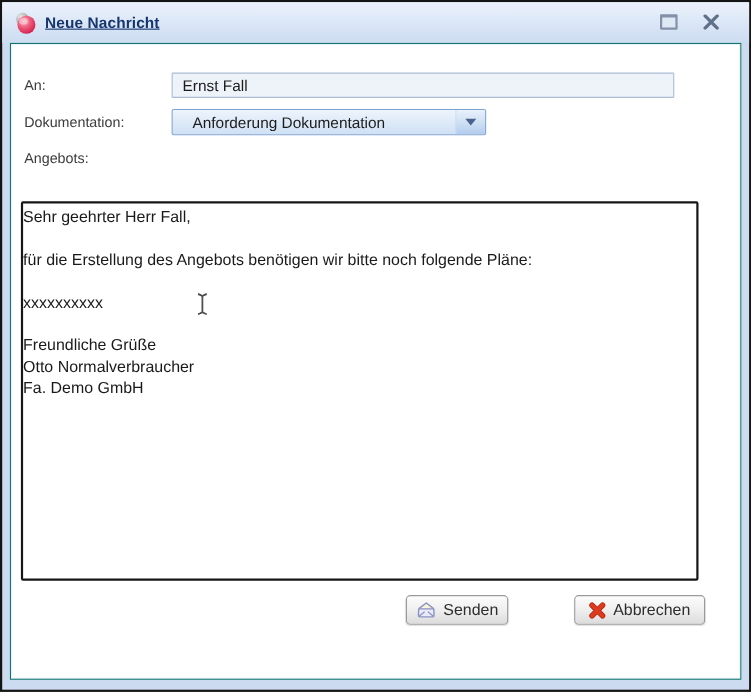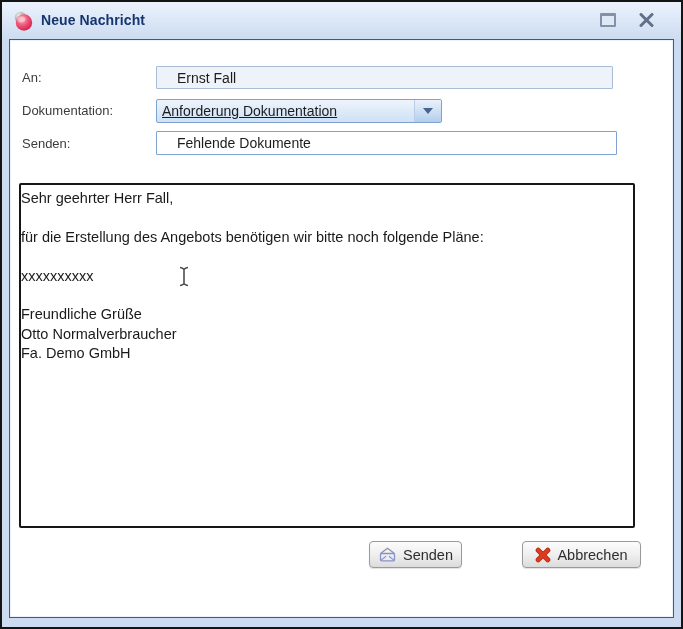--- a/index.html
+++ b/index.html
@@ -26,20 +26,21 @@
     align-items: center;
   }
   .app-icon { position: absolute; left: 10px; top: 8px; width: 22px; height: 22px; }
   .title-text {
     position: absolute;
     left: 39px; top: 10px;
     font-size: 14px;
     font-weight: bold;
     color: #16356f;
     letter-spacing: 0.1px;
+    text-decoration: underline;
   }
   .win-btn {
     position: absolute;
     top: 6px;
     width: 26px; height: 24px;
     display: flex; align-items: center; justify-content: center;
     cursor: default;
   }
   .btn-max { right: 60px; }
   .btn-close { right: 22px; }
@@ -63,21 +64,21 @@
     left: 12px;
     font-size: 13px;
     color: #3b3b3b;
   }
   .text-input {
     position: absolute;
     box-sizing: border-box;
     font-family: "Liberation Sans", sans-serif;
     font-size: 14px;
     color: #1c1c1c;
-    padding: 1px 20px;
+    padding: 1px 9px;
     outline: none;
   }
   .input-to {
     left: 146px; top: 26px;
     width: 457px; height: 23px;
     background: #eef2f9;
     border: 1px solid #abbcd6;
     border-radius: 1px;
   }
   .input-subject {
@@ -96,24 +97,23 @@
     border-radius: 2px;
     background: linear-gradient(to bottom, #eef4fc 0%, #dce9f8 55%, #cfe1f5 100%);
     display: flex;
     align-items: center;
     cursor: default;
   }
   .dropdown-text {
     flex: 1;
     font-size: 14px;
     color: #1c1c1c;
-    padding-left: 5px;
+    padding-left: 18px;
     white-space: nowrap;
     overflow: hidden;
-    text-decoration: underline;
   }
   .dropdown-btn {
     width: 26px;
     align-self: stretch;
     background: linear-gradient(to bottom, #e9f1fc 0%, #cfe0f4 50%, #b3cdee 100%);
     border-left: 1px solid #b9cde8;
     border-radius: 0 1px 1px 0;
     display: flex; align-items: center; justify-content: center;
   }
   .chevron-down {
@@ -209,22 +209,21 @@
     <input class="text-input input-to" type="text" value="Ernst Fall" style="">
 
     <span class="field-label" style="top:63px;">Dokumentation:</span>
     <div class="dropdown">
       <span class="dropdown-text">Anforderung Dokumentation</span>
       <span class="dropdown-btn">
         <span class="chevron-down"></span>
       </span>
     </div>
 
-    <span class="field-label" style="top:96px;">Senden:</span>
-    <input class="text-input input-subject" type="text" value="Fehlende Dokumente" style="">
+    <span class="field-label" style="top:96px;">Angebots:</span>
 
     <textarea class="message-body" spellcheck="false" style="">Sehr geehrter Herr Fall,
 
 für die Erstellung des Angebots benötigen wir bitte noch folgende Pläne:
 
 xxxxxxxxxx
 
 Freundliche Grüße
 Otto Normalverbraucher
 Fa. Demo GmbH</textarea>

